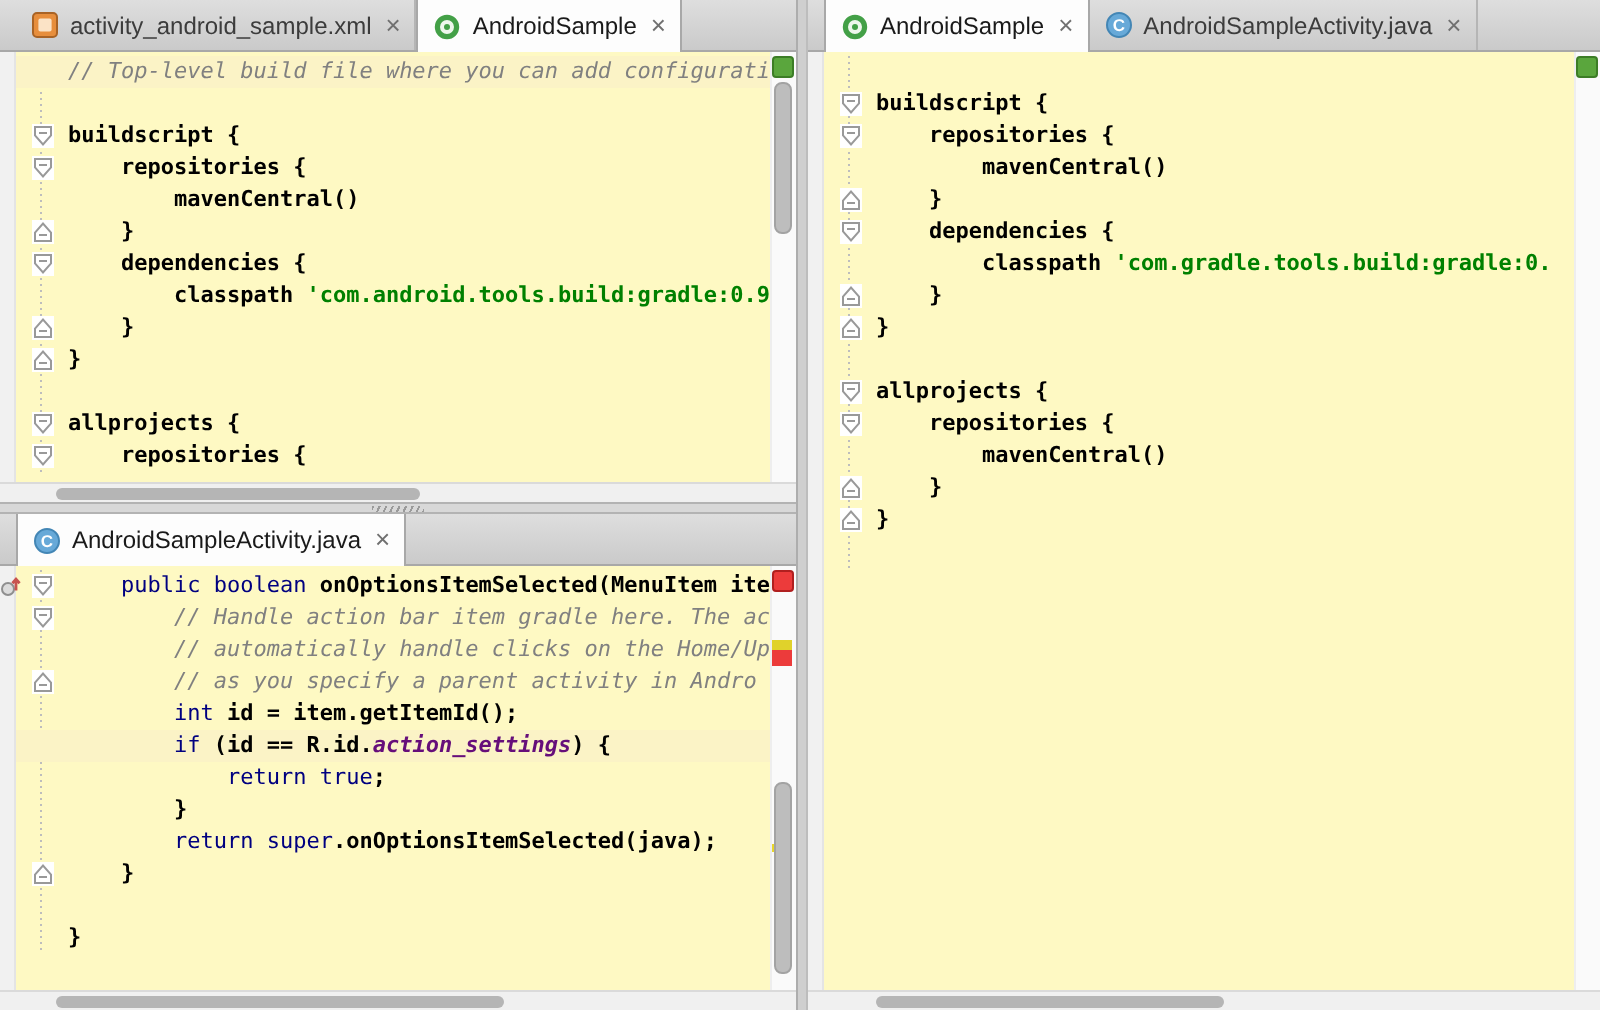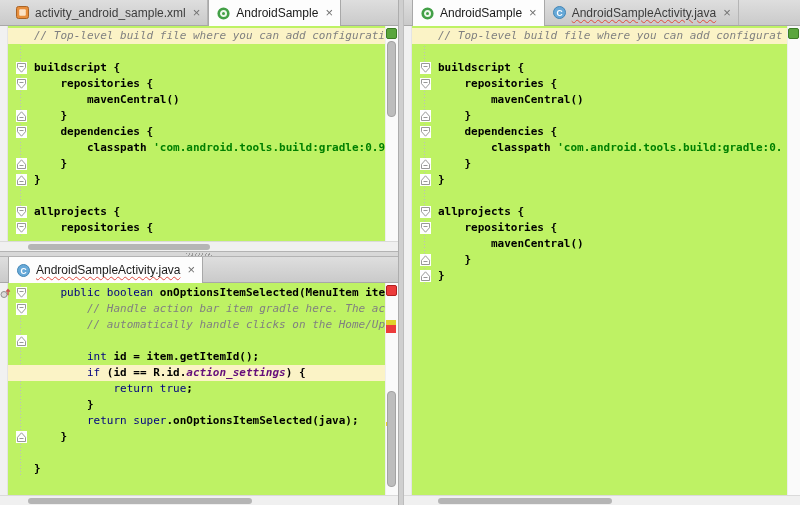--- a/index.html
+++ b/index.html
@@ -20,25 +20,25 @@
   
   .tabbar{height:26px;flex:none;display:flex;align-items:stretch;
           background:linear-gradient(#dedede,#cacaca);border-bottom:1px solid #a8a8a8;box-sizing:border-box;
           padding-left:8px;}
   .tab{display:flex;align-items:center;gap:5px;padding:10px 7px;font-size:12px;color:#3c3c3c;
        border-right:1px solid #b5b5b5;cursor:default;white-space:nowrap;}
   .tab.active{background:#fdfdfd;border-left:1px solid #a8a8a8;border-right:1px solid #a8a8a8;
        margin-bottom:-1px;color:#1a1a1a;text-align:center;}
   .tab .tabicon{display:inline-flex;width:15px;height:15px;flex:none;}
   .tab .lbl{line-height:26px;}
-  .tab .lbl.squiggle{text-decoration:underline;text-decoration-style:wavy;text-decoration-color:#e04b3f;
+  .tab .lbl.squiggle{text-decoration-style:wavy;text-decoration-color:#e04b3f;
        text-decoration-thickness:1px;text-underline-offset:2px;}
   .tab .x{color:#707070;font-size:13px;margin-left:2px;line-height:26px;}
   
-  .editor{flex:1;position:relative;overflow:hidden;background:#bef264;min-height:0;}
+  .editor{flex:1;position:relative;overflow:hidden;background:#fef9c3;min-height:0;}
   .gstrip{position:absolute;left:0;top:0;bottom:0;width:8px;background:#f1f1f1;border-right:1px solid #e4e4e4;box-sizing:border-box;}
   .folddots{position:absolute;left:20px;top:2px;width:1px;
        background-image:repeating-linear-gradient(#bdbdbd 0 1px,transparent 1px 3px);}
   .rows{position:absolute;left:8px;top:2px;right:13px;}
   .row{display:flex;height:16px;}
   .row.hl{background:#fbf3c6;}
   .g{width:26px;flex:none;position:relative;}
   .g .mk{position:absolute;left:8px;top:2px;background:#fff;line-height:0;}
   .t{flex:1;min-width:0;overflow:hidden;white-space:pre;
      font-family:"DejaVu Sans Mono",monospace;font-size:11px;line-height:16px;font-weight:bold;color:#000;}
@@ -238,21 +238,21 @@
               <div class="g"></div>
               <div class="t"><span>        </span><span class="seg-comment">// automatically handle clicks on the Home/Up</span></div>
             </div>
             <div class="row">
               <div class="g">
                 <span class="mk"><svg width="11" height="12" viewBox="0 0 11 12">
                     <path d="M1.5 10.5h8V6.3L5.5 1.8 1.5 6.3z" fill="#ffffff" stroke="#999" stroke-width="1"></path>
                     <path d="M3.5 7.5h4" stroke="#999" stroke-width="1"></path>
                   </svg></span>
               </div>
-              <div class="t"><span>        </span></div>
+              <div class="t"><span>        </span><span class="seg-comment">// as you specify a parent activity in Andro</span></div>
             </div>
             <div class="row">
               <div class="g"></div>
               <div class="t"><span>        </span><span class="seg-kw">int</span><span> id = item.getItemId();</span></div>
             </div>
             <div class="row hl">
               <div class="g"></div>
               <div class="t"><span>        </span><span class="seg-kw">if</span><span> (id == R.id.</span><span class="seg-field">action_settings</span><span>) {</span></div>
             </div>
             <div class="row">
@@ -328,24 +328,20 @@
               </svg>
             </span>
             <span class="lbl squiggle">AndroidSampleActivity.java</span>
             <span class="x">×</span>
           </div>
         </div>
       <div class="editor">
         <div class="gstrip"></div>
         <div class="folddots" style="height: 256px;"></div>
         <div class="rows">
-            <div class="row hl">
-              <div class="g"></div>
-              <div class="t"><span class="seg-comment">// Top-level build file where you can add configurat</span></div>
-            </div>
             <div class="row">
               <div class="g"></div>
               <div class="t"></div>
             </div>
             <div class="row">
               <div class="g">
                 <span class="mk"><svg width="11" height="12" viewBox="0 0 11 12">
                     <path d="M1.5 1.5h8v4.2L5.5 10.2 1.5 5.7z" fill="#ffffff" stroke="#999" stroke-width="1"></path>
                     <path d="M3.5 4.5h4" stroke="#999" stroke-width="1"></path>
                   </svg></span>
@@ -378,21 +374,21 @@
               <div class="g">
                 <span class="mk"><svg width="11" height="12" viewBox="0 0 11 12">
                     <path d="M1.5 1.5h8v4.2L5.5 10.2 1.5 5.7z" fill="#ffffff" stroke="#999" stroke-width="1"></path>
                     <path d="M3.5 4.5h4" stroke="#999" stroke-width="1"></path>
                   </svg></span>
               </div>
               <div class="t"><span>    dependencies {</span></div>
             </div>
             <div class="row">
               <div class="g"></div>
-              <div class="t"><span>        classpath </span><span class="seg-str">'com.android.tools.build:gradle:0.</span></div>
+              <div class="t"><span>        classpath </span><span class="seg-str">'com.gradle.tools.build:gradle:0.</span></div>
             </div>
             <div class="row">
               <div class="g">
                 <span class="mk"><svg width="11" height="12" viewBox="0 0 11 12">
                     <path d="M1.5 10.5h8V6.3L5.5 1.8 1.5 6.3z" fill="#ffffff" stroke="#999" stroke-width="1"></path>
                     <path d="M3.5 7.5h4" stroke="#999" stroke-width="1"></path>
                   </svg></span>
               </div>
               <div class="t"><span>    }</span></div>
             </div>

